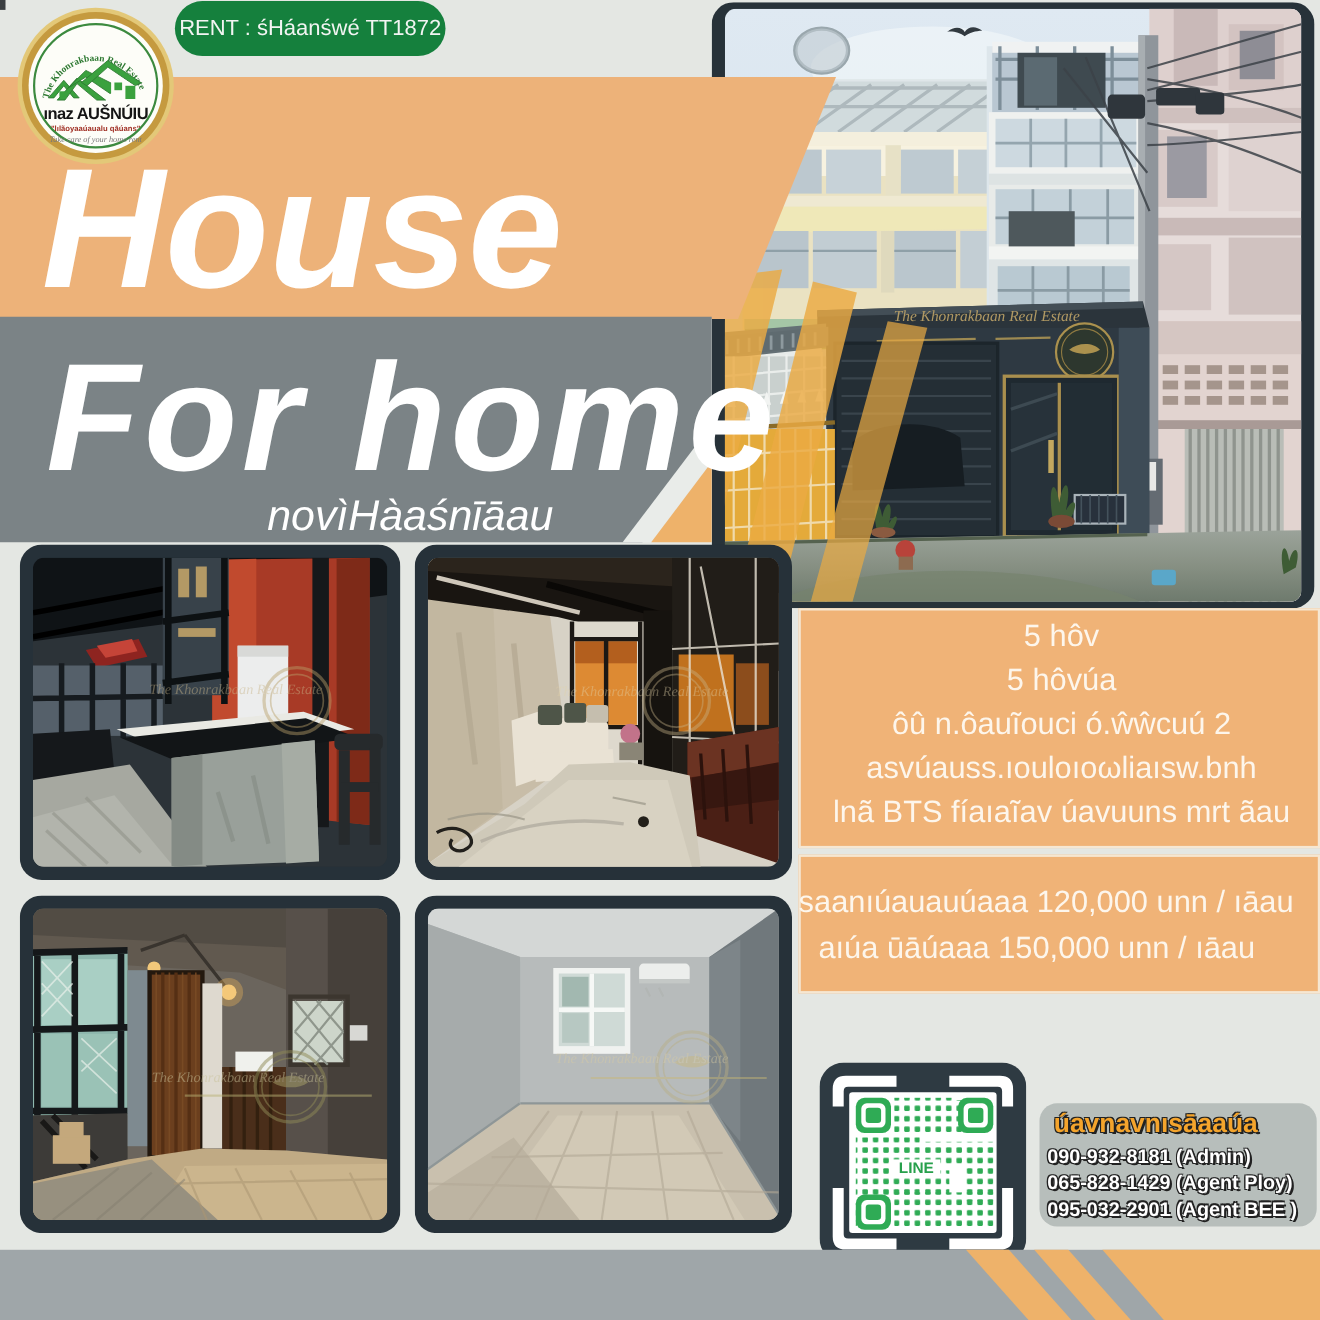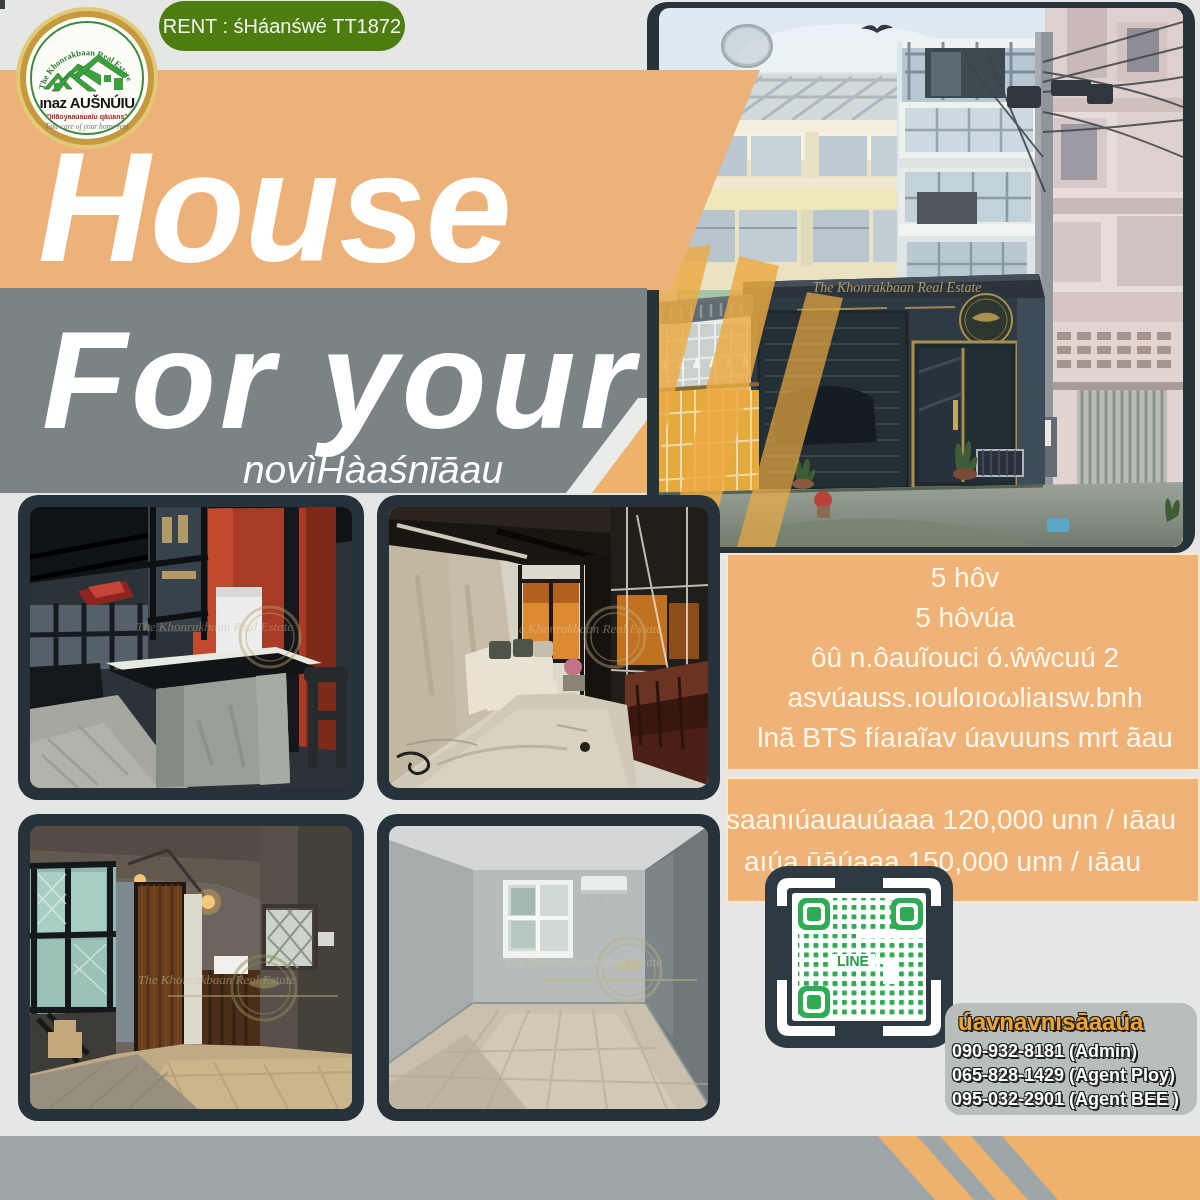--- a/index.html
+++ b/index.html
@@ -18,25 +18,25 @@
       <polygon points="0,288 647,288 647,410 584,493 0,493" fill="#7b8386"></polygon>
 
       <polygon points="566,493 638,398 647,398 647,420 592,493" fill="#e9ece9"></polygon>
 
       <polygon points="592,493 647,420 647,493" fill="#eeb26a"></polygon>
     </svg>
   </div>
 
   <div class="abs" style="z-index:4;left:38px;top:119px;color:#fff;font-size:155px;font-weight:bold;font-style:italic;letter-spacing:0px;">House</div>
 
-  <div class="abs" style="z-index:4;left:42px;top:300px;color:#fff;font-size:139px;font-weight:bold;font-style:italic;letter-spacing:4px;">For your</div>
+  <div class="abs" style="z-index:4;left:42px;top:300px;color:#fff;font-size:139px;font-weight:bold;font-style:italic;letter-spacing:4px;">For home</div>
 
   <div class="abs" style="z-index:4;left:0px;top:448px;width:746px;text-align:center;color:#fff;font-size:39px;font-style:italic;letter-spacing:0px;">novìHàaśnīāau</div>
 
-  <div class="abs" style="z-index:4;left:159px;top:1px;width:246px;height:50px;background:#4d7c0f;border-radius:26px;color:#f2f4f2;font-size:20px;line-height:50px;text-align:center;white-space:nowrap;">RENT : śHáanśwé TT1872</div>
+  <div class="abs" style="z-index:4;left:159px;top:1px;width:246px;height:50px;background:#15803d;border-radius:26px;color:#f2f4f2;font-size:20px;line-height:50px;text-align:center;white-space:nowrap;">RENT : śHáanśwé TT1872</div>
 
   <div class="abs" style="left:14px;top:5px;z-index:5;">
     <svg width="146" height="146" viewBox="0 0 146 146">
       <circle cx="73" cy="73" r="71" fill="#e3c878"></circle>
       <circle cx="73" cy="73" r="67" fill="#c59a3f"></circle>
       <circle cx="73" cy="73" r="61" fill="#fdfdf8"></circle>
       <circle cx="73" cy="73" r="56" fill="none" stroke="#3c8a3f" stroke-width="2"></circle>
       <path id="arcT" d="M 30 85 A 44 44 0 0 1 116 85" fill="none"></path>
       <text font-family="Liberation Serif,serif" font-size="8.5" font-weight="bold" fill="#2f7a33" letter-spacing="0">
         <textPath href="#arcT" startOffset="0">The Khonrakbaan Real Estate</textPath>
@@ -595,21 +595,21 @@
 
   <div class="abs" style="left:726px;top:553px;width:474px;height:218px;background:#f0b377;border:2px solid #f6e7d2;box-sizing:border-box;"></div>
   <div class="abs" style="left:726px;top:777px;width:474px;height:126px;background:#f0b377;border:2px solid #f6e7d2;box-sizing:border-box;"></div>
   <div class="abs" style="left:726px;top:558px;width:478px;color:#fdf6ec;font-size:28px;text-align:center;line-height:40px;white-space:nowrap;">
     5 hôv<br>5 hôvúa<br>ôû n.ôauĩouci ó.ŵŵcuú 2<br>asvúauss.ıouloıoωliaısw.bnh<br>lnã BTS fíaıaĩav úavuuns mrt ãau
   </div>
   <div class="abs" style="left:726px;top:799px;width:433px;color:#fdf6ec;font-size:28px;text-align:center;line-height:42px;white-space:nowrap;">
     saanıúauauúaaa 120,000 unn / ıāau<br>aıúa ūāúaaa 150,000 unn / ıāau
   </div>
 
-  <div class="abs" style="left:745px;top:866px;margin-left:20px;" id="qr">
+  <div class="abs" style="left:745px;top:966px;" id="qr">
     <svg width="188" height="182" viewBox="0 0 188 182">
       <defs>
         <pattern id="qrm" width="9.5" height="9.5" patternUnits="userSpaceOnUse">
           <rect x="1" y="1" width="5" height="5" rx="1" fill="#2fab55"></rect>
         </pattern>
       </defs>
       <rect x="0" y="0" width="188" height="182" rx="22" fill="#2e3a42"></rect>
 
       <g fill="#fff">
         <path d="M12 40 L12 24 Q12 12 24 12 L70 12 L70 22 L26 22 Q22 22 22 26 L22 40 Z"></path>

